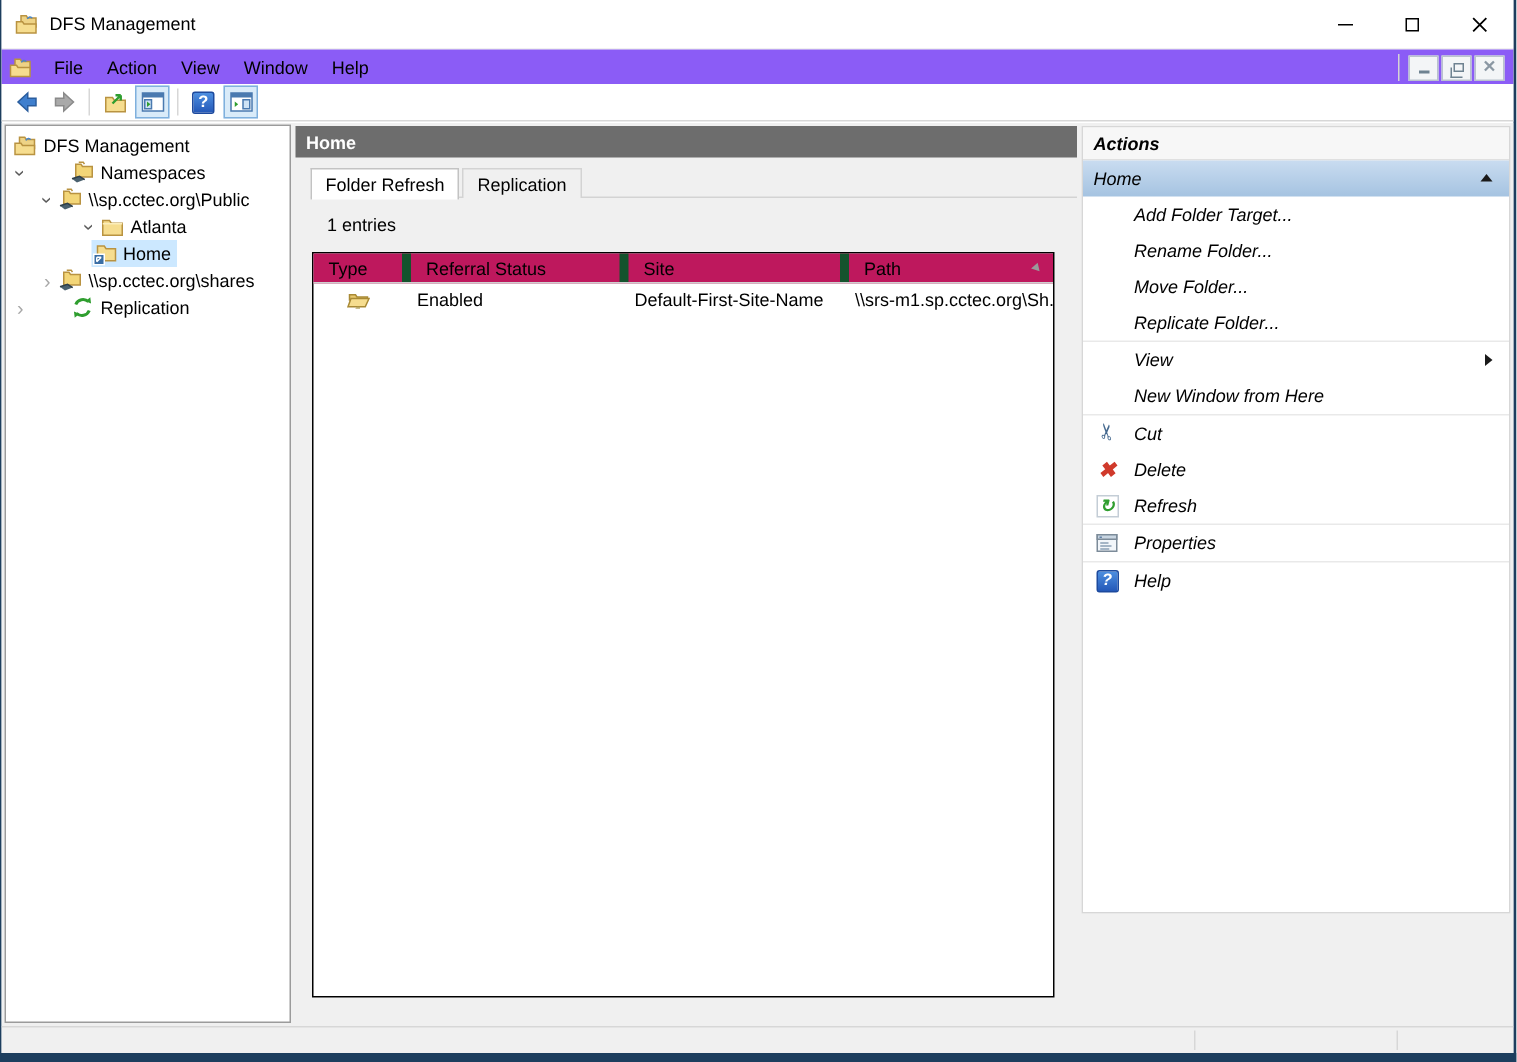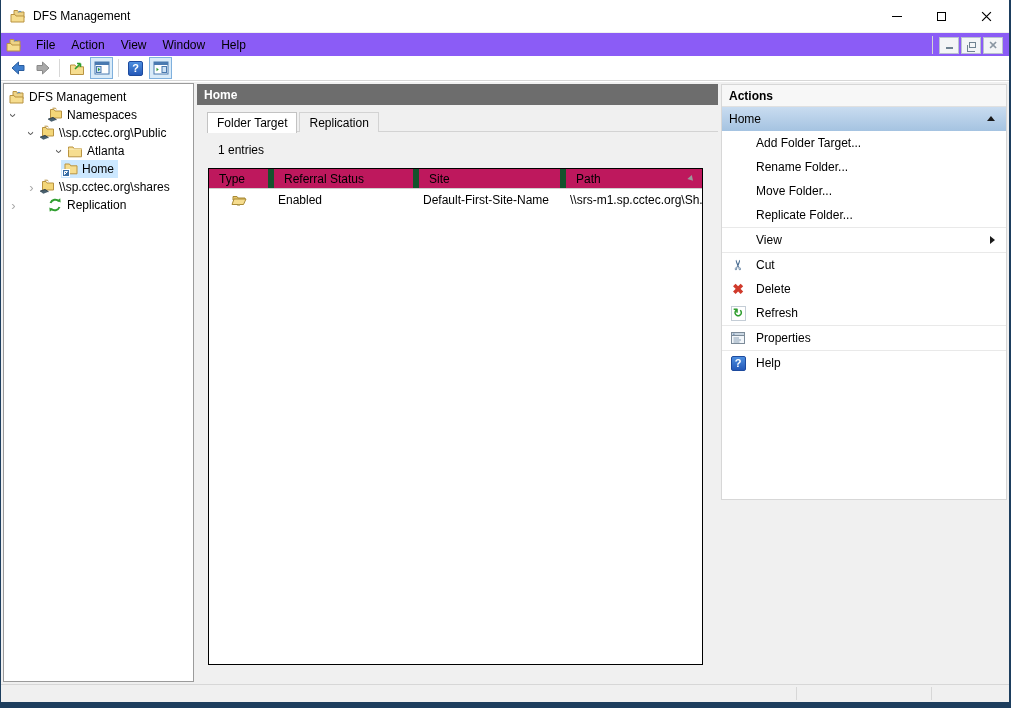--- a/index.html
+++ b/index.html
@@ -61,21 +61,21 @@
   .c-type { width: 59px; flex: 0 0 59px; }
   .c-status { width: 145px; flex: 0 0 145px; }
   .c-site { width: 147px; flex: 0 0 147px; }
   .c-path { flex: 1; }
   .sort-mark { position: absolute; right: 8px; top: 6px; width: 0; height: 0; border-left: 3px solid transparent; border-right: 3px solid transparent; border-bottom: 5px solid #9a9a9a; transform: rotate(18deg); }
   .trow { display: flex; height: 21px; align-items: center; }
   .td { padding-left: 10px; overflow: hidden; white-space: nowrap; }
   .td.c-type { display: flex; justify-content: center; padding-left: 0; }
 
   
-  .actions-panel { position: absolute; left: 720px; top: 2px; width: 286px; height: 416px; background: #fff; border: 1px solid #d7d7d7; }
+  .actions-panel { position: absolute; left: 720px; top: 2px; width: 286px; height: 525px; background: #fff; border: 1px solid #d7d7d7; font-style: italic; }
   .actions-header { height: 22px; font-weight: bold; padding: 4px 0 0 7px; background: #f7f7f7; border-bottom: 1px solid #e0e0e0; }
   .actions-section { height: 24px; display: flex; align-items: center; padding-left: 7px; background: linear-gradient(#c9dcf0, #a5c3e1); position: relative; }
   .collapse-arrow { position: absolute; right: 11px; top: 9px; width: 0; height: 0; border-left: 4px solid transparent; border-right: 4px solid transparent; border-bottom: 5px solid #1a1a1a; }
   .action-item { height: 24px; display: flex; align-items: center; padding-left: 34px; position: relative; }
   .a-icon { position: absolute; left: 8px; top: 4px; width: 16px; height: 16px; display: flex; align-items: center; justify-content: center; }
   .action-sep { height: 1px; background: #e9e9e9; }
   .submenu-arrow { position: absolute; right: 11px; top: 8px; width: 0; height: 0; border-top: 4px solid transparent; border-bottom: 4px solid transparent; border-left: 5px solid #1a1a1a; }
 
   .cut-glyph { color: #44688e; font-size: 14px; transform: rotate(-90deg); line-height: 1; }
   .delete-glyph { color: #d03a2b; font-size: 14px; font-weight: bold; line-height: 1; }
@@ -296,21 +296,21 @@
               <use href="#i-replication"></use>
             </svg>
             <span>Replication</span>
           </span>
       </div>
     </div>
 
     <div class="center-panel">
       <div class="center-header">Home</div>
       <div class="tabs">
-        <div class="tab active">Folder Target</div>
+        <div class="tab active">Folder Refresh</div>
         <div class="tab">Replication</div>
       </div>
       <div class="entries">1 entries</div>
 
       <div class="table-box">
         <div class="thead">
           <div class="th c-type">Type</div>
           <div class="th c-status">Referral Status</div>
           <div class="th c-site">Site</div>
           <div class="th c-path">
@@ -348,20 +348,23 @@
           <span>Move Folder...</span>
         </div>
       <div class="action-item">
           <span>Replicate Folder...</span>
         </div>
       <div class="action-sep"></div>
       <div class="action-item">
         <span>View</span>
         <span class="submenu-arrow"></span>
       </div>
+      <div class="action-item">
+          <span>New Window from Here</span>
+        </div>
       <div class="action-sep"></div>
       <div class="action-item">
         <span class="a-icon">
             <span class="cut-glyph">✂</span>
           </span>
         <span>Cut</span>
       </div>
       <div class="action-item">
         <span class="a-icon">
             <span class="delete-glyph">✖</span>

